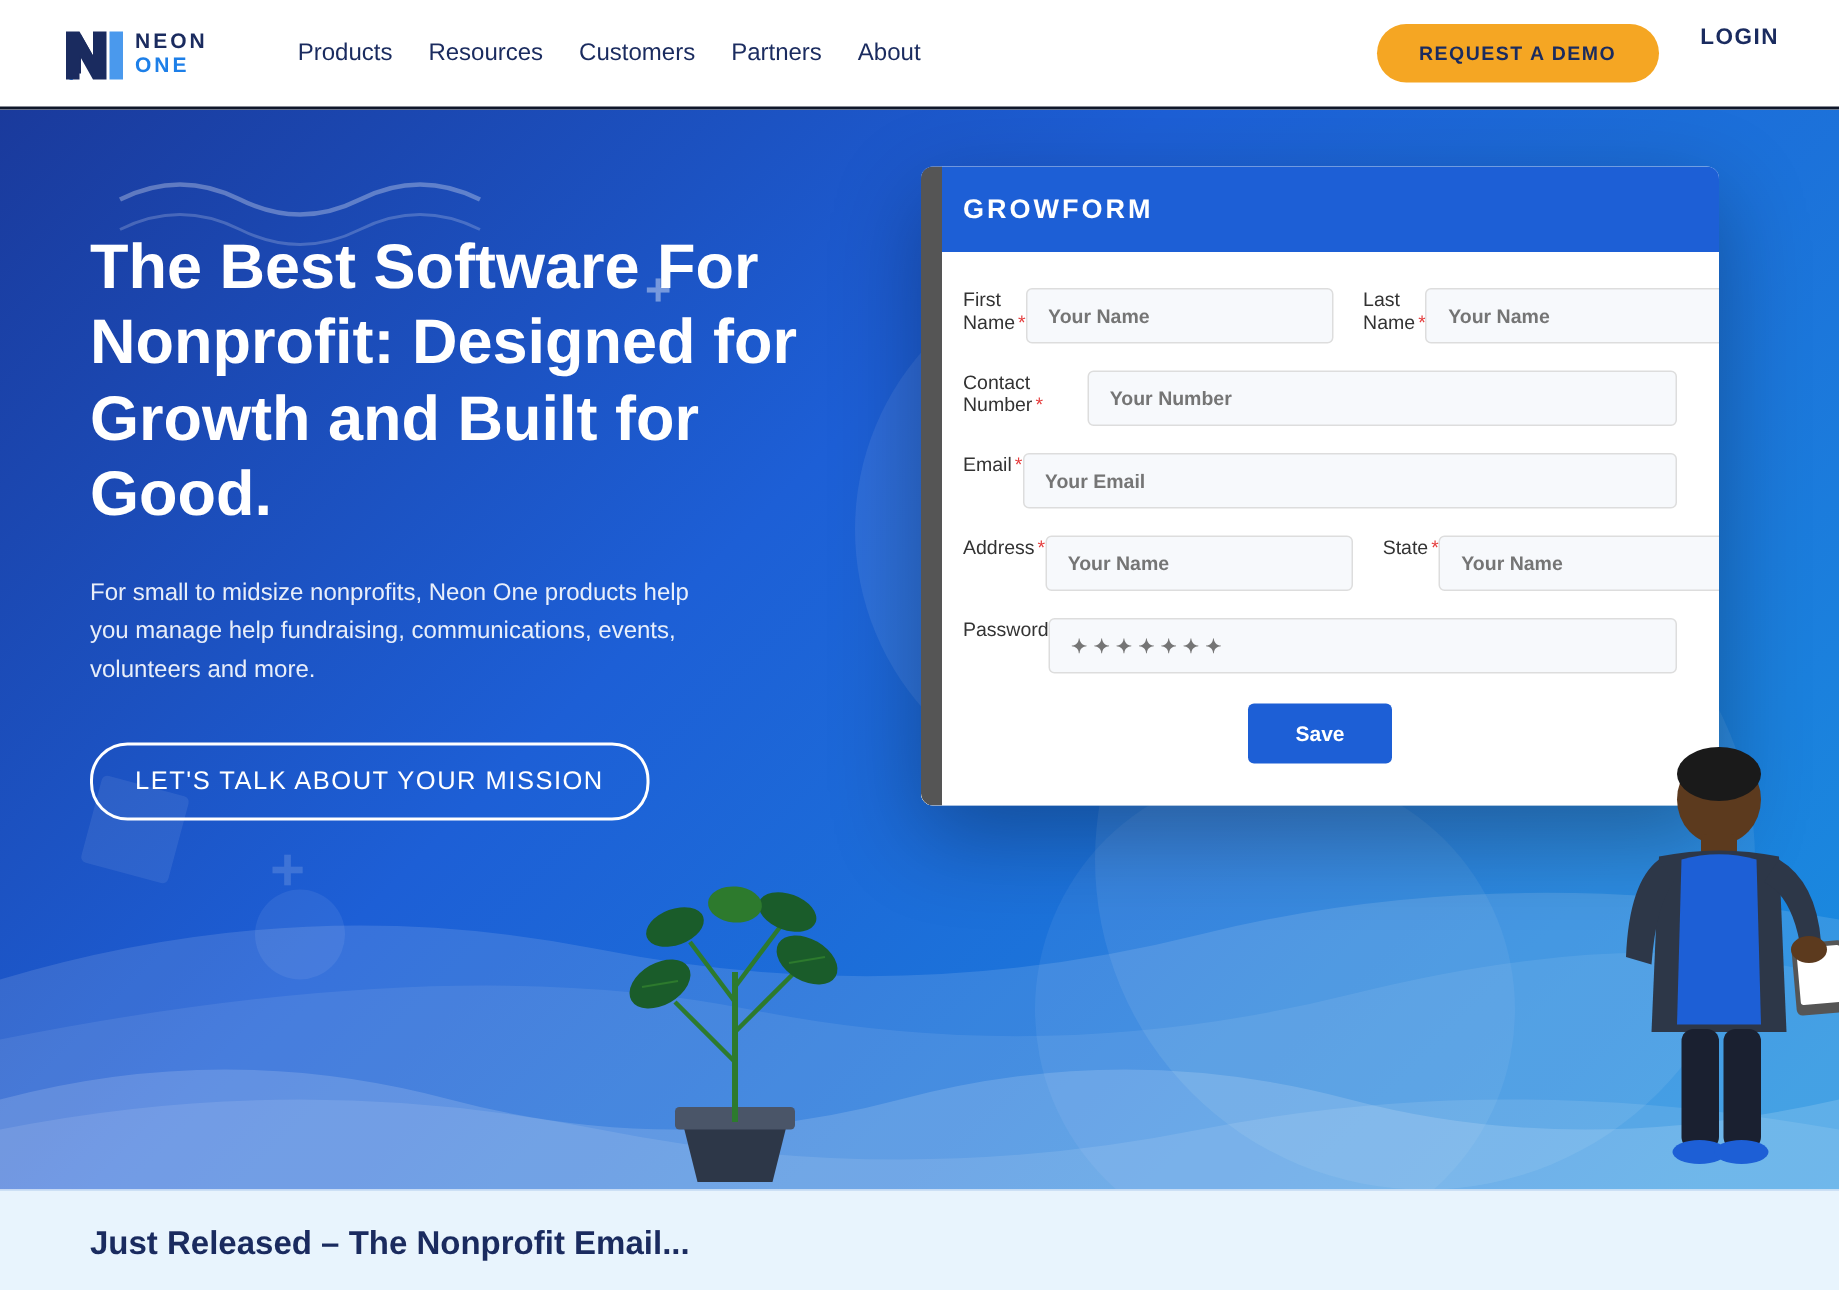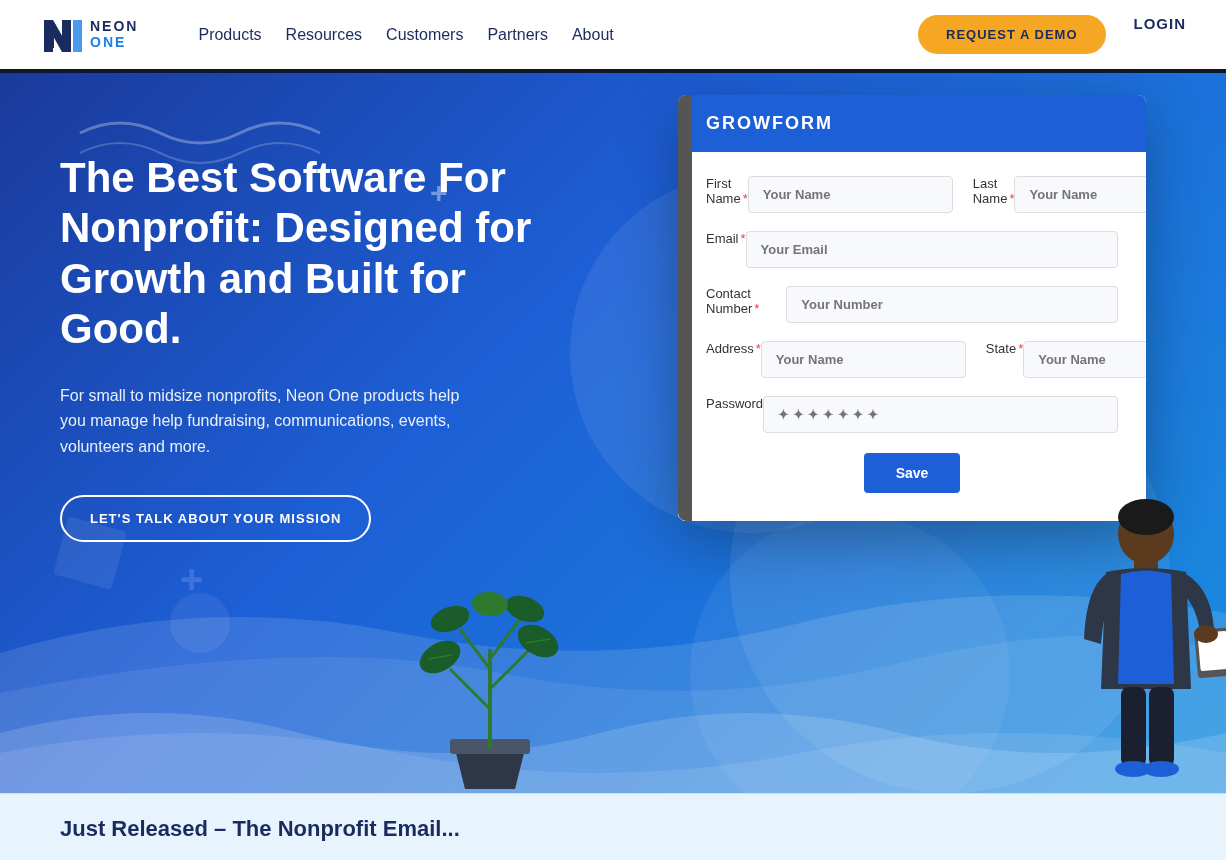--- a/index.html
+++ b/index.html
@@ -5,21 +5,21 @@
     * { margin: 0; padding: 0; box-sizing: border-box; }
     body { font-family: 'Segoe UI', Arial, sans-serif; overflow-x: hidden; background: #fff; width: 1226px; }
 
     
     .navbar {
       display: flex;
       align-items: center;
       padding: 0 40px;
       height: 73px;
       background: #fff;
-      border-bottom: 4px solid #0f172a;
+      border-bottom: 2px solid #0f172a;
       position: relative;
       z-index: 10;
     }
     .logo {
       display: flex;
       align-items: center;
       margin-right: 60px;
       text-decoration: none;
     }
     .logo-icon {
@@ -119,34 +119,34 @@
       line-height: 1.6;
       margin-bottom: 36px;
       max-width: 420px;
     }
     .btn-mission {
       background: transparent;
       border: 2px solid #fff;
       color: #fff;
       padding: 14px 28px;
       border-radius: 25px;
-      font-size: 13px;
-      font-weight: 700;
+      font-size: 17px;
+      font-weight: 400;
       letter-spacing: 1px;
       cursor: pointer;
       text-transform: uppercase;
     }
 
     
     .hero-right {
       position: absolute;
       right: 80px;
-      top: 22px;
+      top: 38px;
       z-index: 3;
-      width: 468px;
+      width: 532px;
     }
     .form-card {
       background: #fff;
       border-radius: 8px;
       overflow: hidden;
       box-shadow: 0 20px 60px rgba(0,0,0,0.3);
       position: relative;
     }
     .form-card::before {
       content: '';
@@ -370,32 +370,32 @@
             <label class="form-label">
               <span>Last Name</span><span class="required">*</span>
             </label>
             <input class="form-input" type="text" placeholder="Your Name" style="">
           </div>
         </div>
 
         <div class="form-row">
           <div class="form-group full">
             <label class="form-label">
-              <span>Email</span><span class="required">*</span>
-            </label>
-            <input class="form-input" type="email" style="width: 100%;" placeholder="Your Email">
+              <span>Contact  Number</span><span class="required">*</span>
+            </label>
+            <input class="form-input" type="tel" style="width: 100%;" placeholder="Your Number">
           </div>
         </div>
 
         <div class="form-row">
           <div class="form-group full">
             <label class="form-label">
-              <span>Contact  Number</span><span class="required">*</span>
-            </label>
-            <input class="form-input" type="tel" style="width: 100%;" placeholder="Your Number">
+              <span>Email</span><span class="required">*</span>
+            </label>
+            <input class="form-input" type="email" style="width: 100%;" placeholder="Your Email">
           </div>
         </div>
 
         <div class="form-row">
           <div class="form-group">
             <label class="form-label">
               <span>Address</span><span class="required">*</span>
             </label>
             <input class="form-input" type="text" placeholder="Your Name" style="">
           </div>

